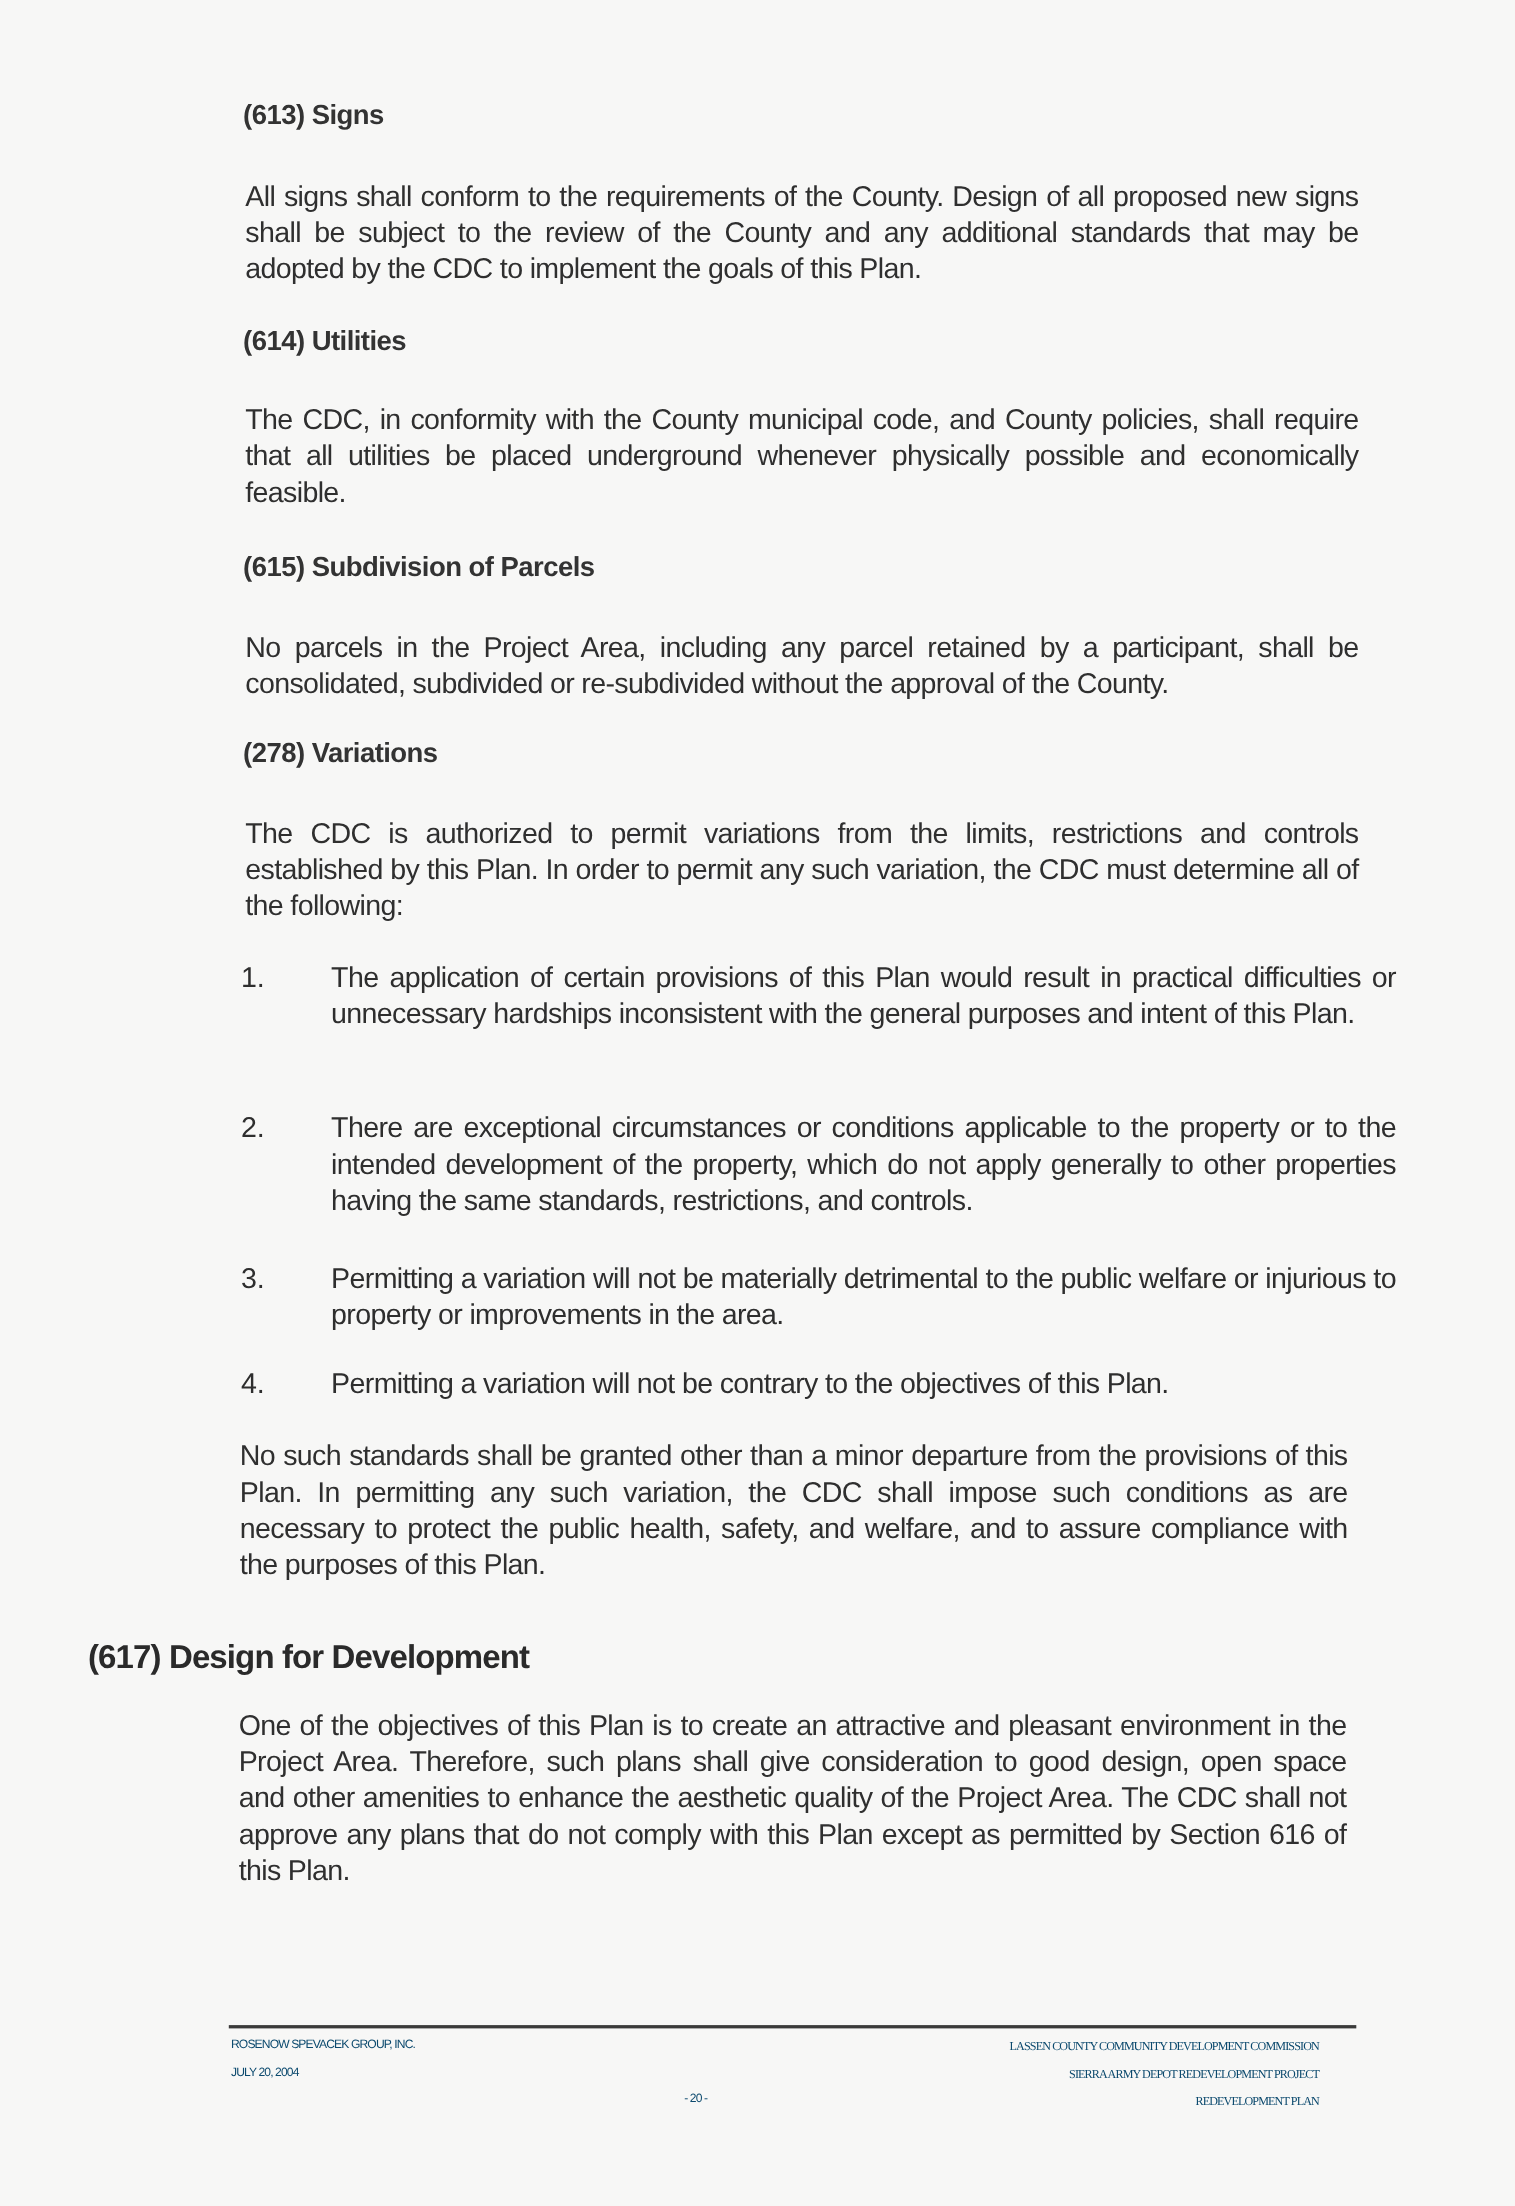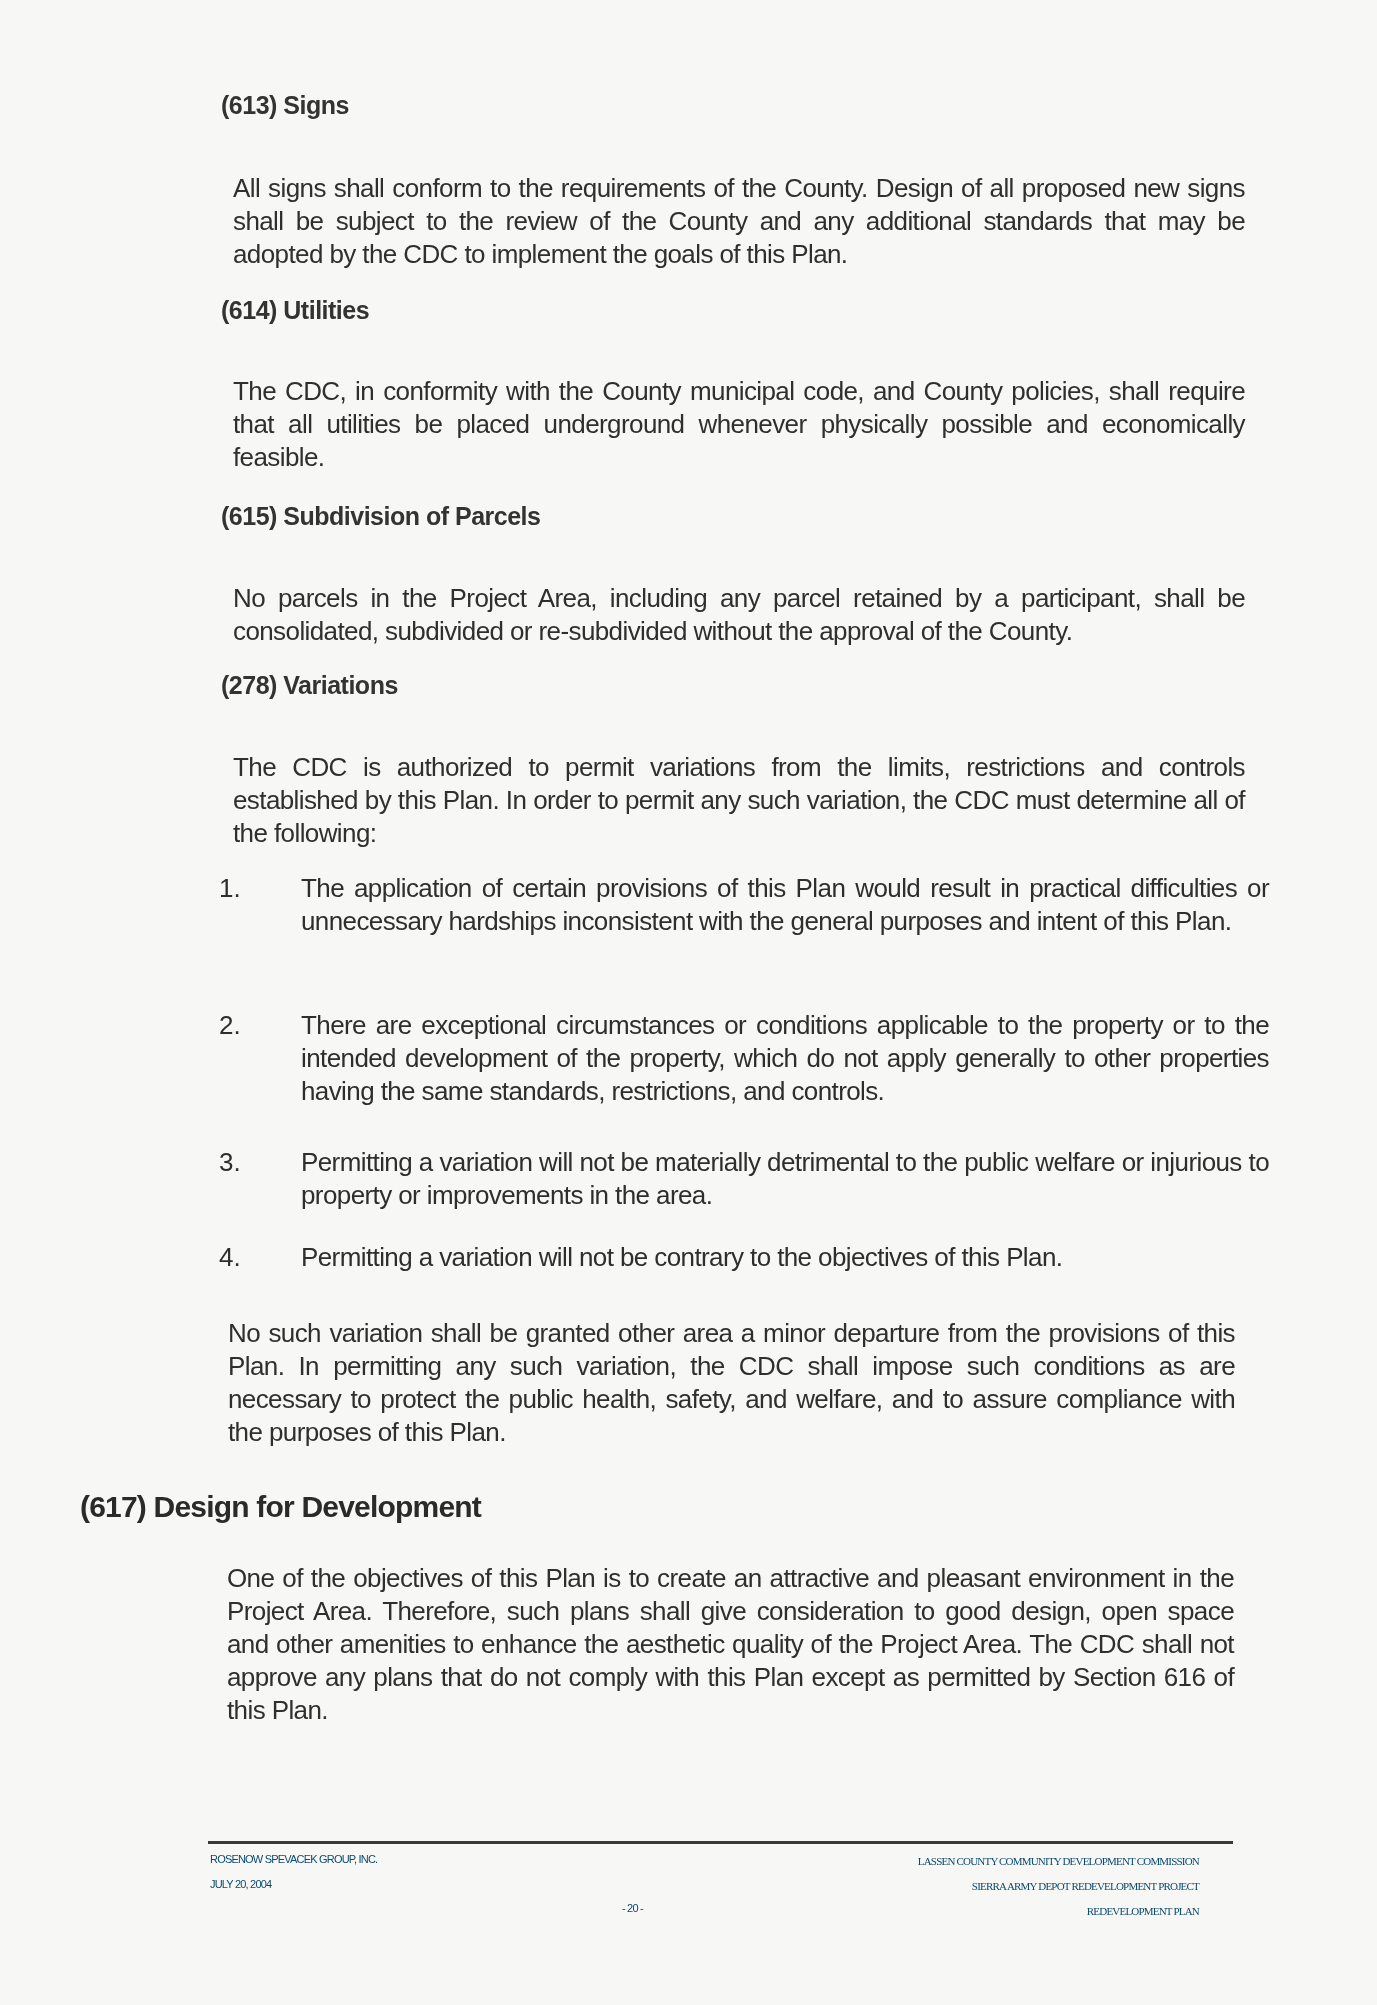--- a/index.html
+++ b/index.html
@@ -8,21 +8,21 @@
       background: #f7f7f6;
       color: #2e2e2e;
       font-family: "Liberation Sans", sans-serif;
     }
     .page { position: absolute; left: 0; top: 0; width: 1351px; height: 2005px; }
     .h-sub {
       position: absolute; left: 221px; font-size: 25px; font-weight: bold;
       color: #333; letter-spacing: -0.5px; margin: 0;
     }
     .para {
-      position: absolute; left: 221px; width: 1012px; margin: 12px;
+      position: absolute; left: 221px; width: 1012px; margin: 2px;
       font-size: 26px; line-height: 33px; text-align: justify;
       letter-spacing: -0.6px; color: #2f2f2f;
     }
     .para-r { width: 1007px; }
     .item { position: absolute; left: 219px; width: 1016px; margin: 0; }
     .item .num { position: absolute; left: 0; top: 0; font-size: 26px; line-height: 33px; }
     .item .txt {
       position: absolute; left: 46px; width: 968px; font-size: 26px; line-height: 33px;
       text-align: justify; letter-spacing: -0.6px; margin-left: 36px;
     }
@@ -63,21 +63,21 @@
   </div>
   <div class="item" style="top:1146px">
     <span class="num">3.</span>
     <span class="txt">Permitting a variation will not be materially detrimental to the public welfare or injurious to property or improvements in the area.</span>
   </div>
   <div class="item" style="top:1241px">
     <span class="num">4.</span>
     <span class="txt">Permitting a variation will not be contrary to the objectives of this Plan.</span>
   </div>
 
-  <p class="para para-r" style="top:1305px; left:216px">No such variation shall be granted other area a minor departure from the provisions of this Plan.  In permitting any such variation, the CDC shall impose such conditions as are necessary to protect the public health, safety, and welfare, and to assure compliance with the purposes of this Plan.</p>
+  <p class="para para-r" style="top:1305px; left:216px">No such standards shall be granted other than a minor departure from the provisions of this Plan.  In permitting any such variation, the CDC shall impose such conditions as are necessary to protect the public health, safety, and welfare, and to assure compliance with the purposes of this Plan.</p>
 
   <h2 class="h-main">(617) Design for Development</h2>
   <p class="para para-r" style="top:1550px; left:215px">One of the objectives of this Plan is to create an attractive and pleasant environment in the Project Area.  Therefore, such plans shall give consideration to good design, open space and other amenities to enhance the aesthetic quality of the Project Area.  The CDC shall not approve any plans that do not comply with this Plan except as permitted by Section 616 of this Plan.</p>
 
   <div class="footer-rule"></div>
   <div class="f" style="left:210px; top:1853px">ROSENOW SPEVACEK GROUP, INC.</div>
   <div class="f" style="left:210px; top:1878px">JULY 20, 2004</div>
   <div class="f" style="left:622px; top:1902px">- 20 -</div>
   <div class="f f-right" style="top:1855px">LASSEN COUNTY COMMUNITY DEVELOPMENT COMMISSION</div>
   <div class="f f-right" style="top:1880px">SIERRA ARMY DEPOT REDEVELOPMENT PROJECT</div>

